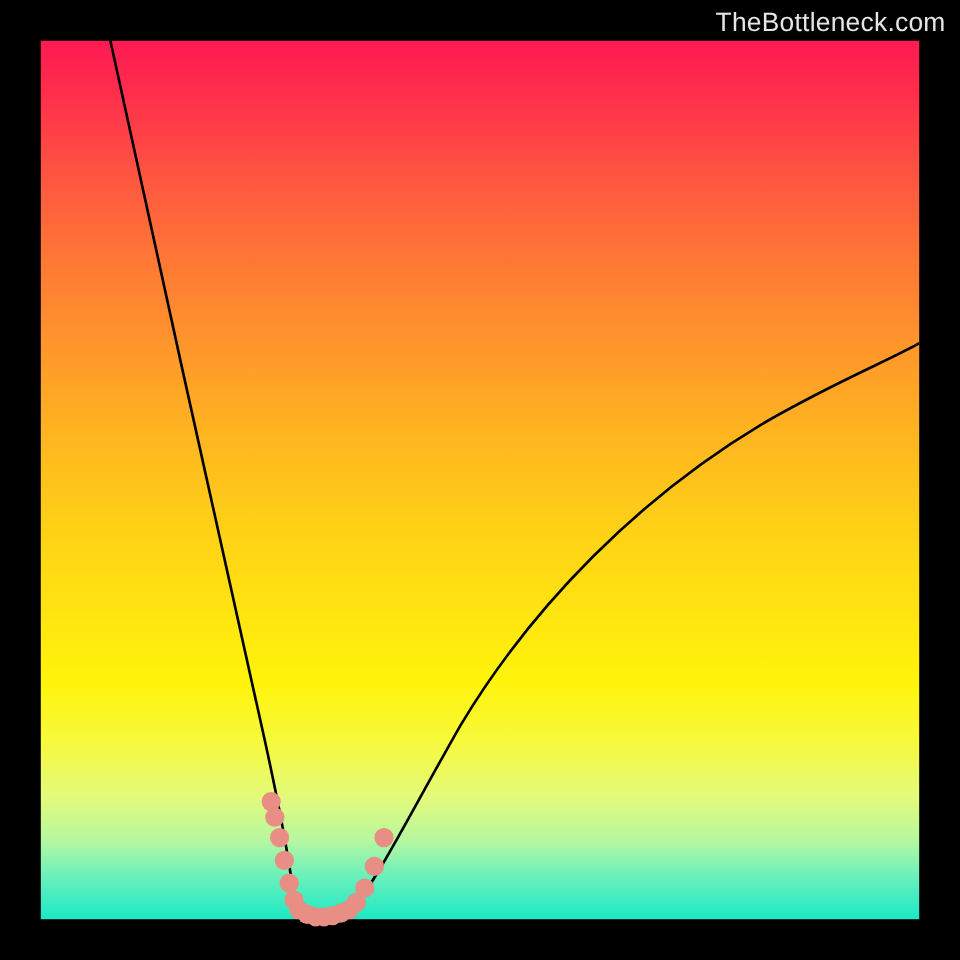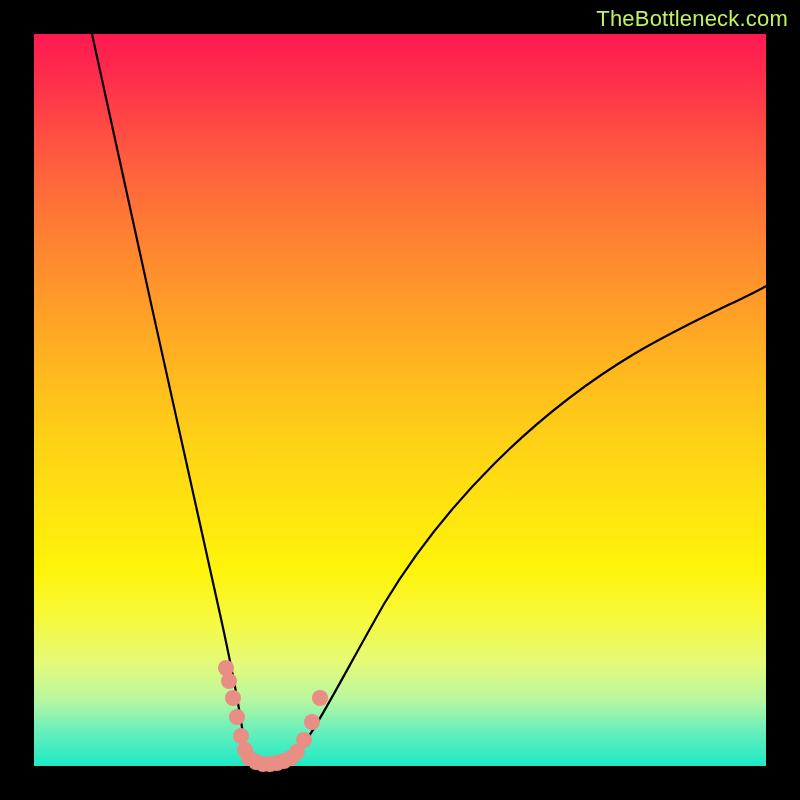--- a/index.html
+++ b/index.html
@@ -34,21 +34,21 @@
       #1ce9c5 100%
     );
   }
   .watermark {
     position: absolute;
     top: 6px;
     right: 12px;
     font-family: Arial, Helvetica, sans-serif;
     font-size: 22px;
     font-weight: 500;
-    color: #bef264;
+    color: #e5e5e5;
     letter-spacing: 0.2px;
   }
   svg.curves {
     position: absolute;
     left: 34px;
     top: 34px;
     width: 732px;
     height: 732px;
     overflow: visible;
   }

